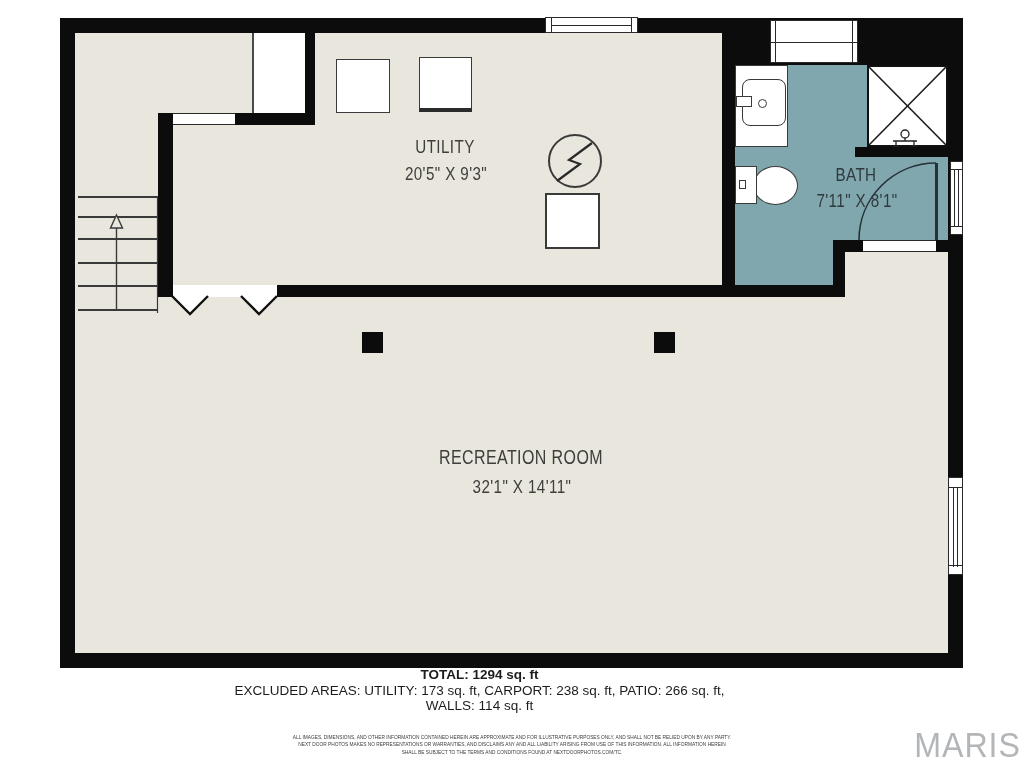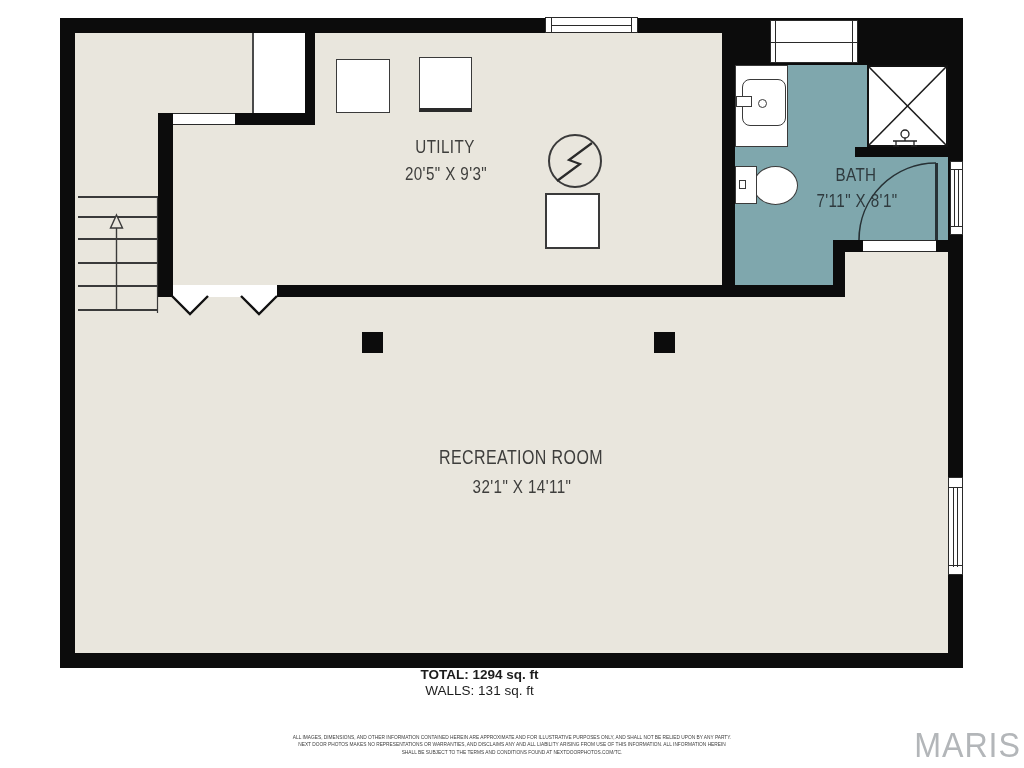--- a/index.html
+++ b/index.html
@@ -137,21 +137,22 @@
 
   <div class="room-label" style="left:295px;top:136px;">UTILITY</div>
   <div class="room-label" style="left:296px;top:163px;">20'5" X 9'3"</div>
   <div class="room-label bath-text" style="left:706px;top:164px;">BATH</div>
   <div class="room-label bath-text" style="left:707px;top:190px;">7'11" X 8'1"</div>
   <div class="room-label" style="left:371px;top:446px;font-size:20px;">RECREATION ROOM</div>
   <div class="room-label" style="left:372px;top:476px;">32'1" X 14'11"</div>
 
   <div id="summary">
     <div class="b">TOTAL: 1294 sq. ft</div>
-    <div>WALLS: 131 sq. ft</div>
+    <div>EXCLUDED AREAS: UTILITY: 173 sq. ft, CARPORT: 238 sq. ft, PATIO: 266 sq. ft,</div>
+    <div>WALLS: 114 sq. ft</div>
   </div>
 
   <div id="disclaimer">
     <div>ALL IMAGES, DIMENSIONS, AND OTHER INFORMATION CONTAINED HEREIN ARE APPROXIMATE AND FOR ILLUSTRATIVE PURPOSES ONLY, AND SHALL NOT BE RELIED UPON BY ANY PARTY.</div>
     <div>NEXT DOOR PHOTOS MAKES NO REPRESENTATIONS OR WARRANTIES, AND DISCLAIMS ANY AND ALL LIABILITY ARISING FROM USE OF THIS INFORMATION. ALL INFORMATION HEREIN</div>
     <div>SHALL BE SUBJECT TO THE TERMS AND CONDITIONS FOUND AT NEXTDOORPHOTOS.COM/TC.</div>
   </div>
 
   <div id="logo">MARIS</div>
 

